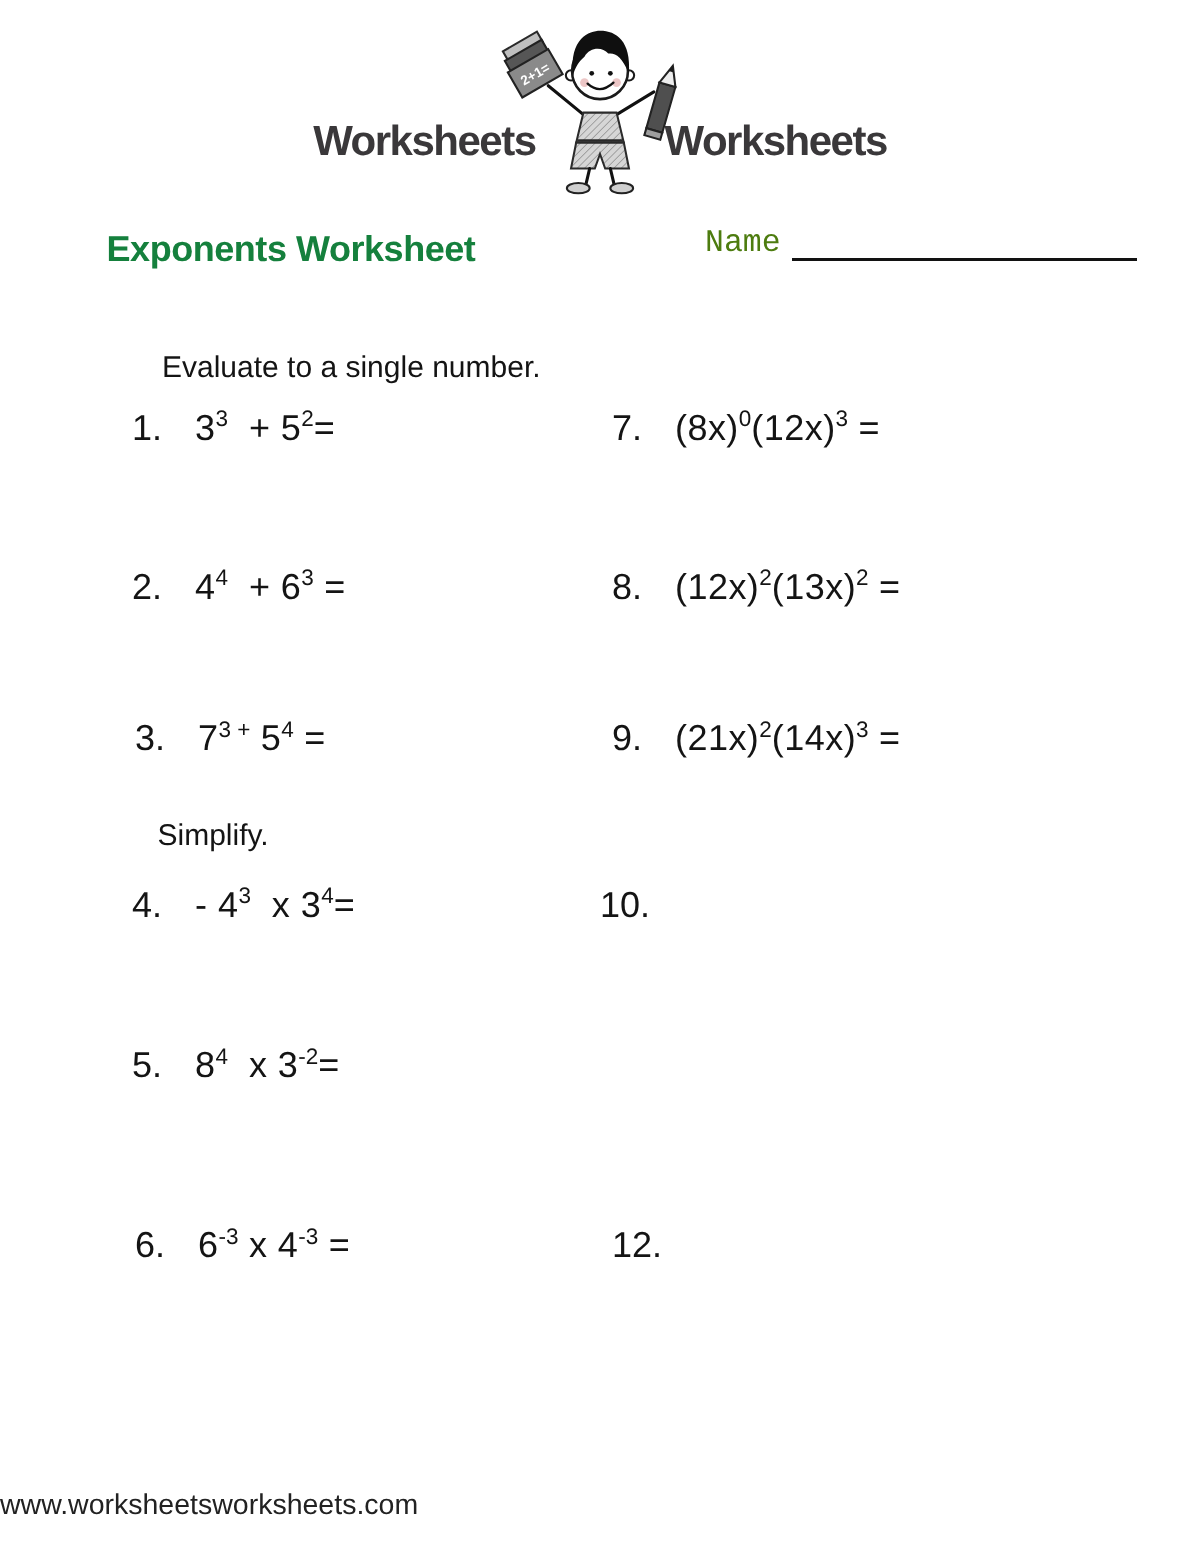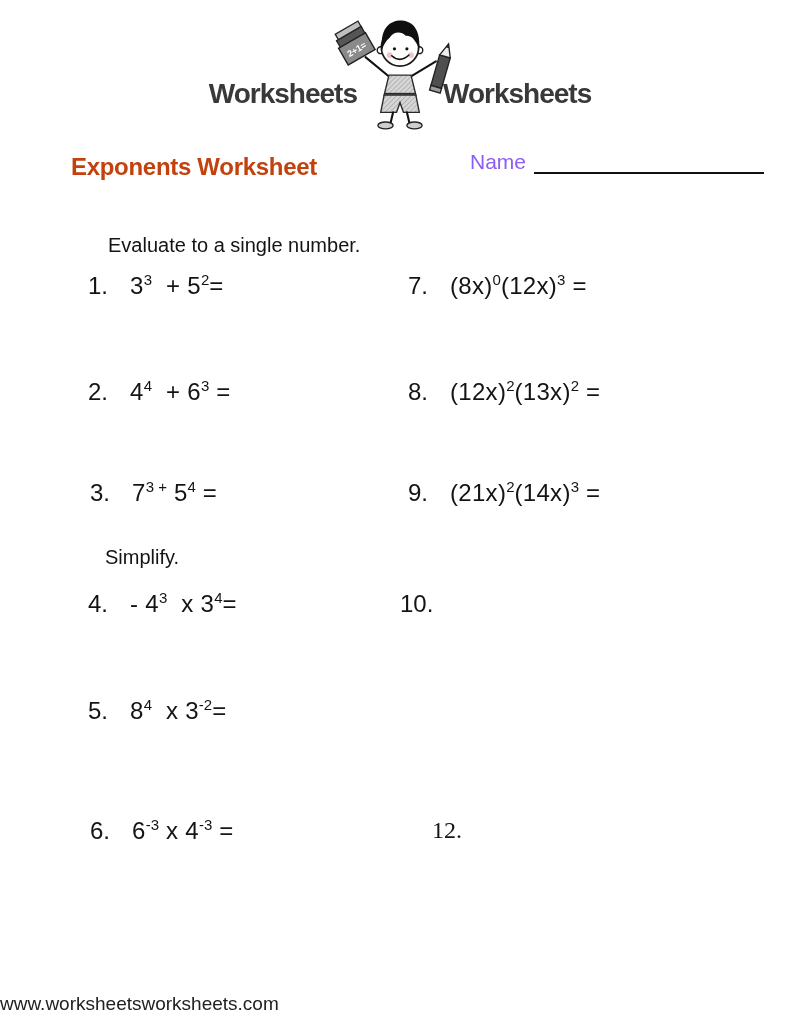--- a/index.html
+++ b/index.html
@@ -17,25 +17,25 @@
   }
   .logo-word{
     font-size:28px;font-weight:700;letter-spacing:-1px;
     color:#3a383a;margin-bottom:24px;line-height:1;text-align:right;
   }
   .logo-boy{width:138px;height:118px;margin:0 -26px;position:relative;z-index:2;}
 
   
   .title{
     position:absolute;left:71px;top:153px;margin:0;
-    font-size:24px;font-weight:700;letter-spacing:-0.3px;color:#c2410c;
+    font-size:24px;font-weight:700;letter-spacing:-0.3px;color:#15803d;
   }
   .namewrap{
     position:absolute;left:470px;top:150px;
-    font-size:21px;color:#8b5cf6;display:flex;align-items:flex-end;
+    font-size:21px;color:#4d7c0f;display:flex;align-items:flex-end;font-family:Liberation Mono, monospace;
   }
   .nameline{
     display:inline-block;width:230px;height:22px;
     border-bottom:2px solid #121212;margin-left:8px;
   }
 
   
   .instruction{position:absolute;font-size:20px;color:#141414;}
 
   
@@ -152,18 +152,18 @@
       <span class="pnum">8.</span>
       <span class="pexpr"><span>(12x)</span><sup>2</sup><span>(13x)</span><sup>2</sup><span> =</span></span>
     </div>
   <div class="problem" style="left:408px;top:479px;">
       <span class="pnum">9.</span>
       <span class="pexpr"><span>(21x)</span><sup>2</sup><span>(14x)</span><sup>3</sup><span> =</span></span>
     </div>
   <div class="problem" style="left:400px;top:590px;justify-content:flex-end;">
       <span class="pnum">10.</span>
     </div>
-  <div class="problem" style="left:432px;top:817px;font-family:Liberation Serif, serif;">
+  <div class="problem" style="left:408px;top:817px;">
       <span class="pnum">12.</span>
     </div>
 
   <footer class="footer">www.worksheetsworksheets.com</footer>
 </div>
 
 </body></html>

